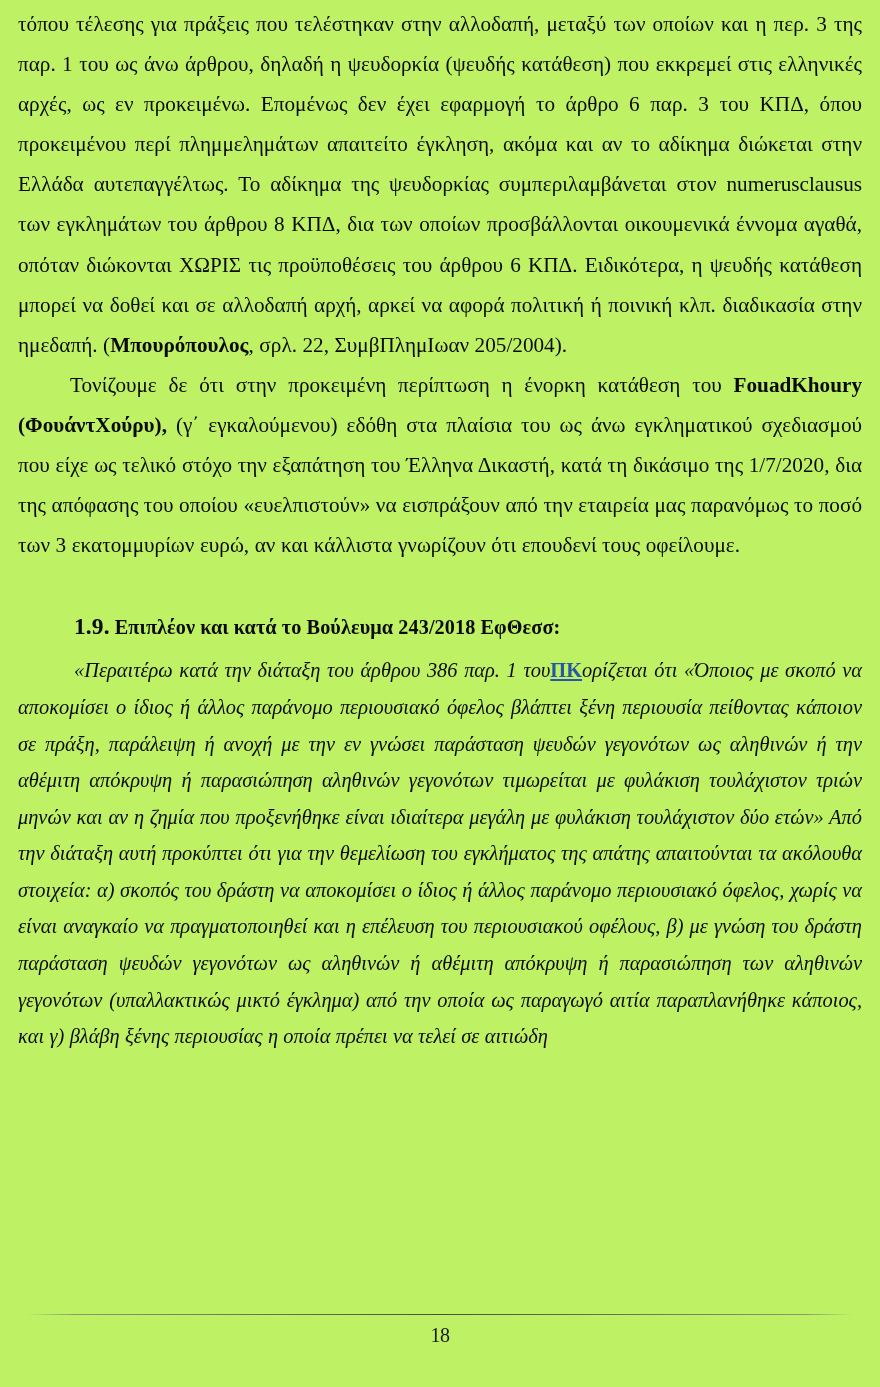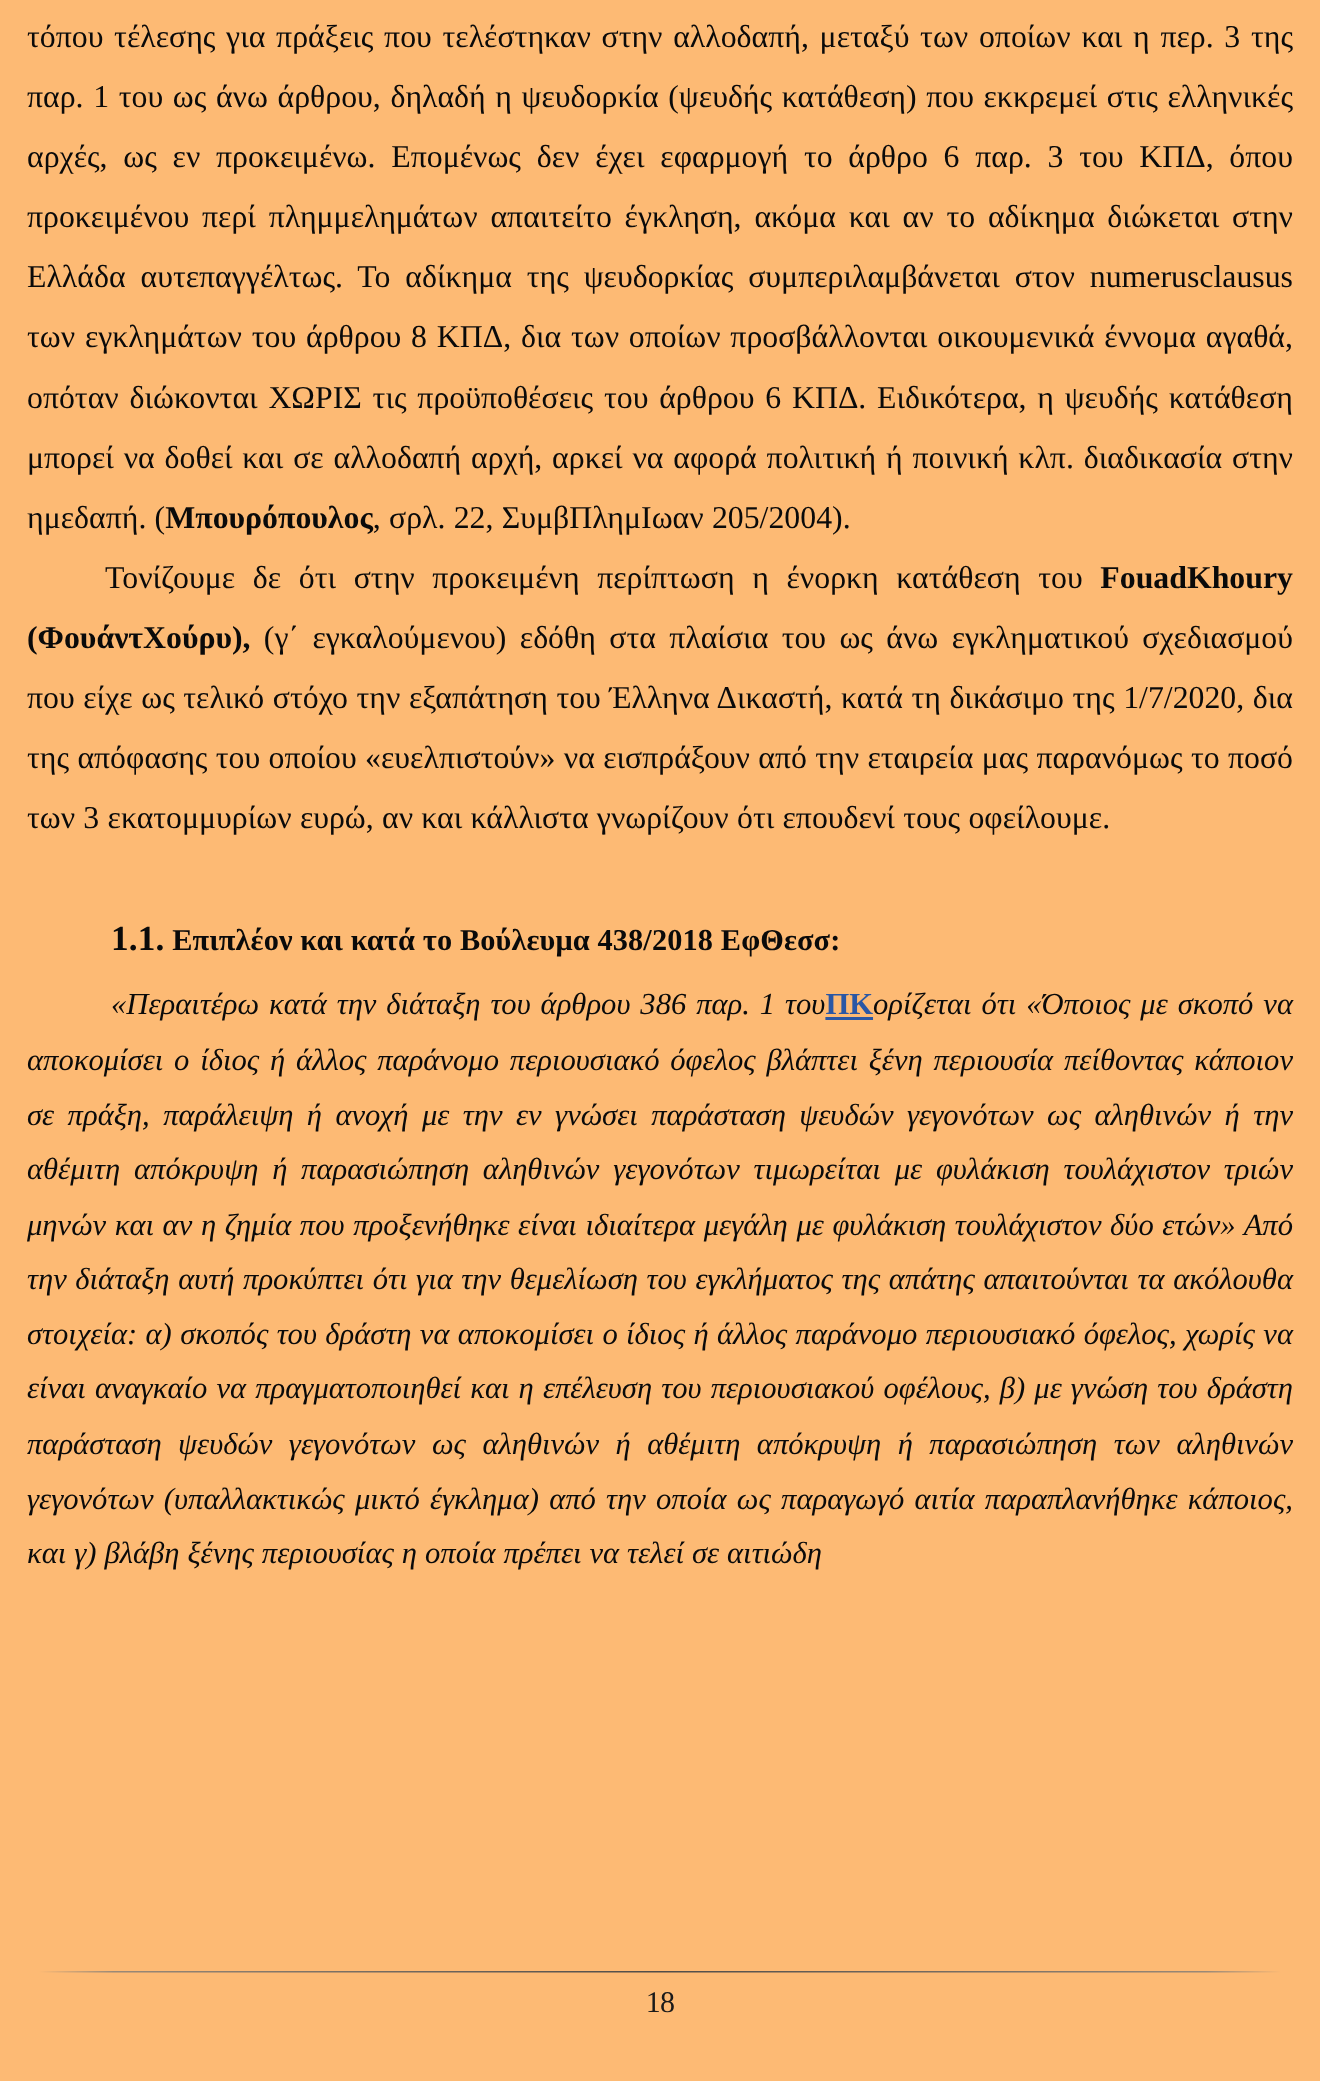--- a/index.html
+++ b/index.html
@@ -13,21 +13,21 @@
     font-family: "Liberation Serif", "DejaVu Serif", serif;
     color: #0a0a0a;
     -webkit-font-smoothing: antialiased;
   }
 
   #page {
     position: relative;
     width: 880px;
     height: 1387px;
     margin: 0 auto;
-    background: #fdba74;
+    background: #bef264;
     overflow: hidden;
     box-sizing: border-box;
   }
 
   #page-body {
     position: absolute;
     left: 18px;
     right: 18px;
     top: 4px;
     width: 844px;
@@ -135,21 +135,21 @@
 <div id="page">
 
   <div id="page-body">
 
     <p class="para upright"><span>τόπου τέλεσης για πράξεις που τελέστηκαν στην αλλοδαπή, μεταξύ των οποίων και η περ. 3 της παρ. 1 του ως άνω άρθρου, δηλαδή η ψευδορκία (ψευδής κατάθεση) που εκκρεμεί στις ελληνικές αρχές, ως εν προκειμένω. Επομένως δεν έχει εφαρμογή το άρθρο 6 παρ. 3 του ΚΠΔ, όπου προκειμένου περί πλημμελημάτων απαιτείτο έγκληση, ακόμα και αν το αδίκημα διώκεται στην Ελλάδα αυτεπαγγέλτως. Το αδίκημα της ψευδορκίας συμπεριλαμβάνεται στον numerusclausus των εγκλημάτων του άρθρου 8 ΚΠΔ, δια των οποίων προσβάλλονται οικουμενικά έννομα αγαθά, οπόταν διώκονται ΧΩΡΙΣ τις προϋποθέσεις του άρθρου 6 ΚΠΔ. Ειδικότερα, η ψευδής κατάθεση μπορεί να δοθεί και σε αλλοδαπή αρχή, αρκεί να αφορά πολιτική ή ποινική κλπ. διαδικασία στην ημεδαπή. (</span><b class="b">Μπουρόπουλος</b><span>, σρλ. 22, ΣυμβΠλημΙωαν 205/2004).</span></p>
 
     <p class="para upright indent"><span>Τονίζουμε  δε ότι στην προκειμένη περίπτωση η ένορκη κατάθεση του </span><b class="b">FouadKhoury (ΦουάντΧούρυ),</b><span>  (γ΄ εγκαλούμενου) εδόθη στα πλαίσια του ως άνω εγκληματικού σχεδιασμού που είχε ως τελικό στόχο την εξαπάτηση του Έλληνα Δικαστή, κατά τη δικάσιμο της 1/7/2020, δια της απόφασης του οποίου «ευελπιστούν» να εισπράξουν από την εταιρεία μας παρανόμως το ποσό των 3 εκατομμυρίων ευρώ, αν και κάλλιστα γνωρίζουν ότι επουδενί τους οφείλουμε.</span></p>
 
     <div class="spacer-before-heading"></div>
 
-    <h2 class="heading"><span class="num">1.1.</span><span class="rest"> Επιπλέον και κατά το Βούλευμα 438/2018 ΕφΘεσσ:</span></h2>
+    <h2 class="heading"><span class="num">1.9.</span><span class="rest"> Επιπλέον και κατά το Βούλευμα 243/2018 ΕφΘεσσ:</span></h2>
 
     <div class="spacer-after-heading"></div>
 
     <p class="para quote indent-quote"><span>«Περαιτέρω κατά την διάταξη του άρθρου 386 παρ. 1 του</span><span class="link">ΠΚ</span><span>ορίζεται ότι  «Όποιος με σκοπό να αποκομίσει ο ίδιος ή άλλος παράνομο περιουσιακό όφελος βλάπτει ξένη περιουσία πείθοντας κάποιον  σε πράξη, παράλειψη ή ανοχή με την εν γνώσει παράσταση ψευδών γεγονότων ως αληθινών ή την αθέμιτη απόκρυψη ή παρασιώπηση αληθινών γεγονότων τιμωρείται με φυλάκιση τουλάχιστον τριών μηνών και αν η ζημία που προξενήθηκε είναι ιδιαίτερα μεγάλη με φυλάκιση τουλάχιστον δύο ετών» Από την διάταξη αυτή προκύπτει ότι για την θεμελίωση του εγκλήματος της απάτης απαιτούνται τα ακόλουθα στοιχεία: α) σκοπός του δράστη να αποκομίσει ο ίδιος ή άλλος παράνομο περιουσιακό όφελος, χωρίς να είναι αναγκαίο να πραγματοποιηθεί και η επέλευση του περιουσιακού οφέλους, β) με γνώση του δράστη παράσταση ψευδών γεγονότων ως αληθινών ή αθέμιτη απόκρυψη ή παρασιώπηση των αληθινών γεγονότων (υπαλλακτικώς μικτό έγκλημα) από την οποία ως παραγωγό αιτία παραπλανήθηκε κάποιος,  και γ) βλάβη ξένης περιουσίας η οποία πρέπει να τελεί σε αιτιώδη</span></p>
 
   </div>
 
   <div id="footer">
     <div id="footer-rule"></div>
     <div id="page-number">18</div>

